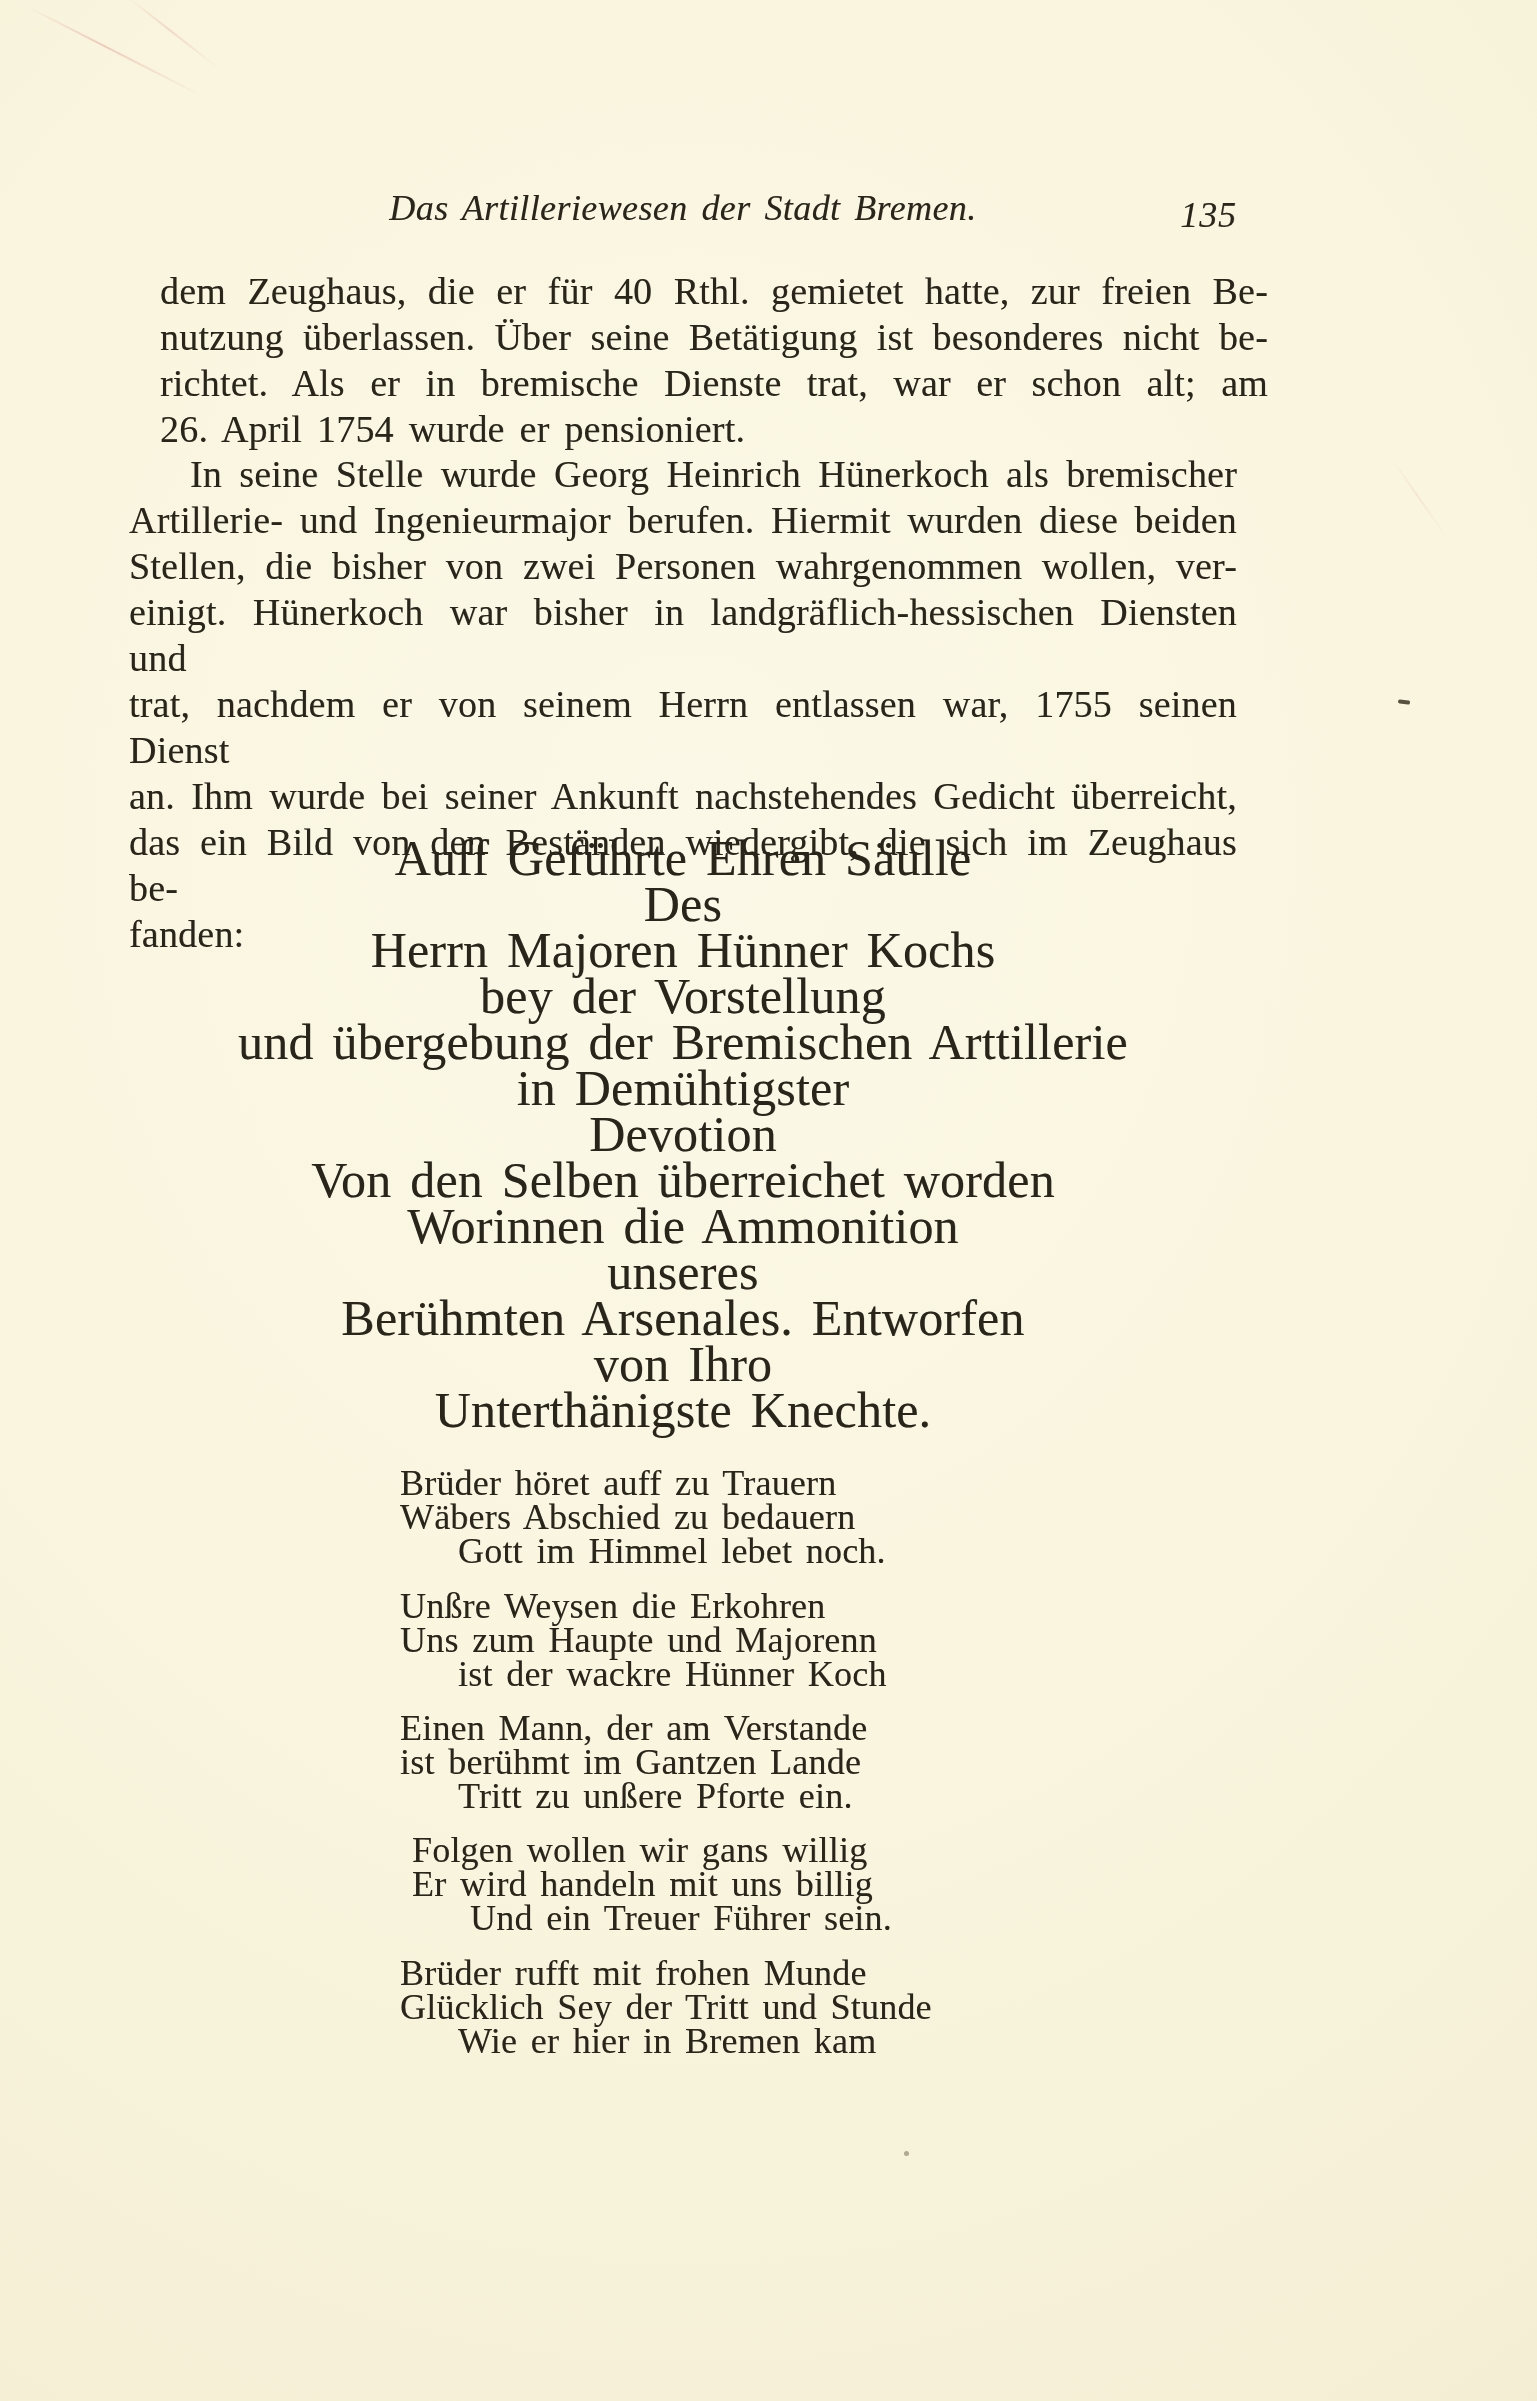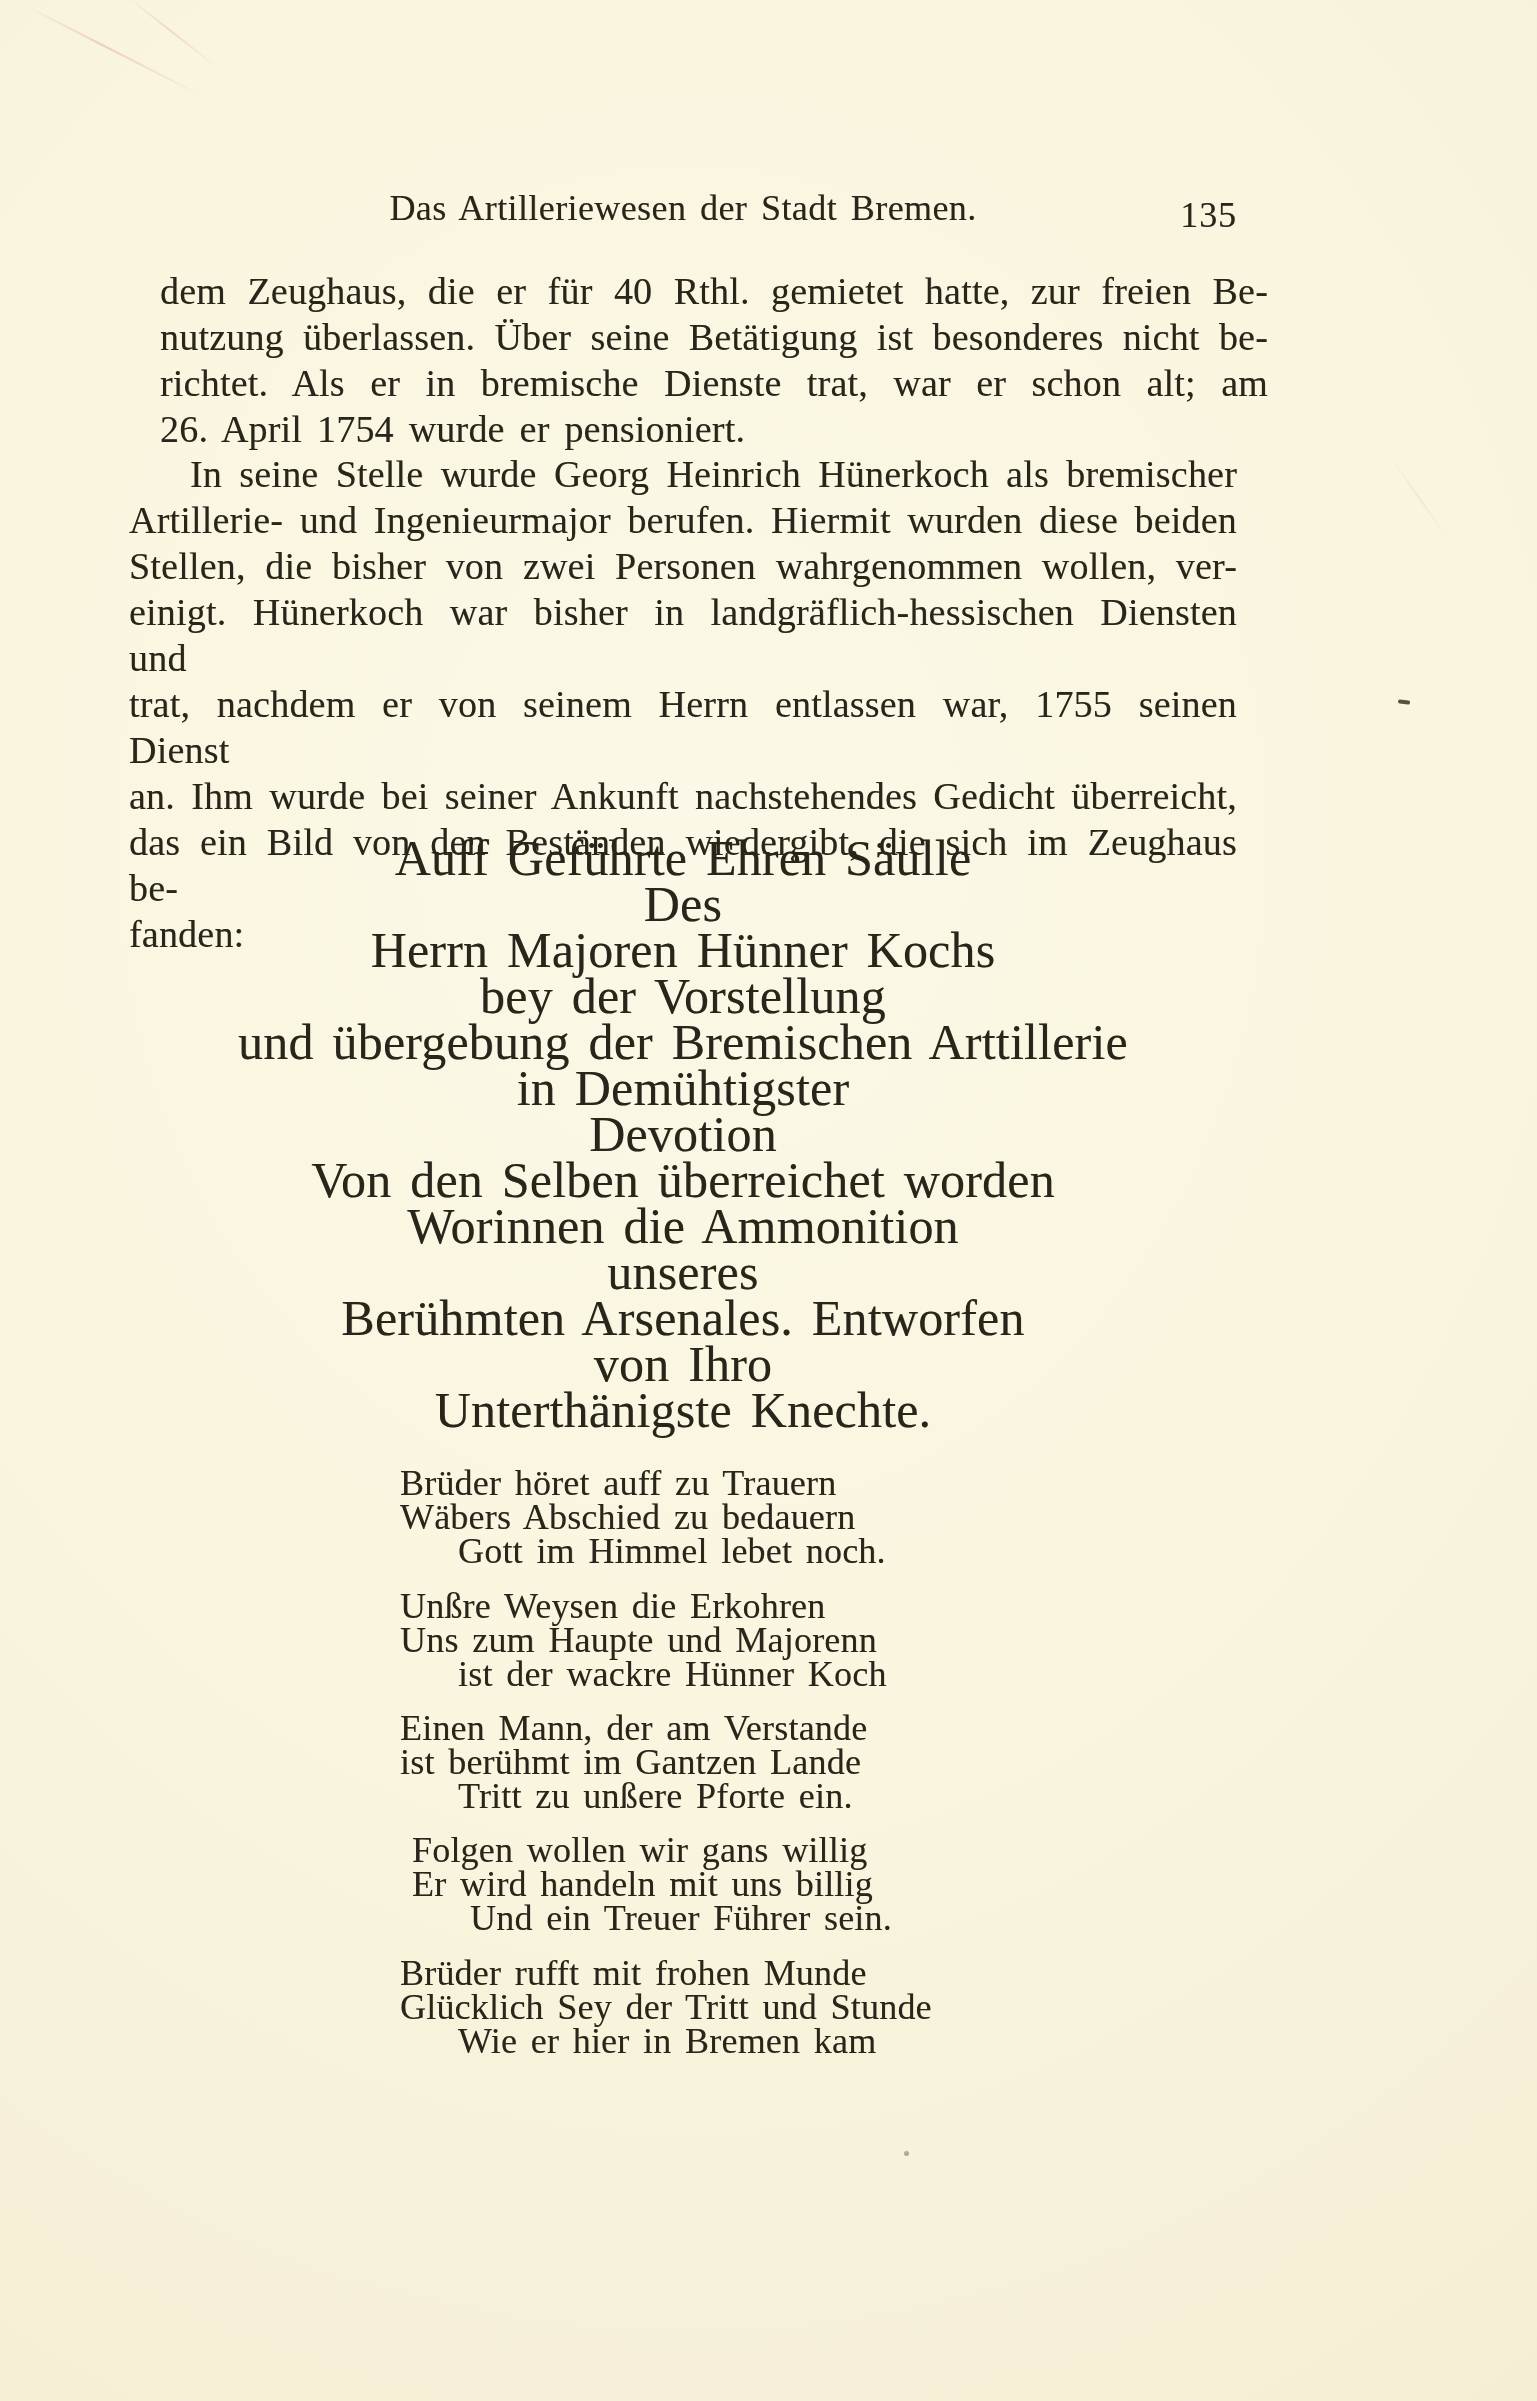--- a/index.html
+++ b/index.html
@@ -15,21 +15,21 @@
     background:
       radial-gradient(ellipse 120% 90% at 45% 35%,
         #fbf8e7 0%, #f9f5de 45%, #f4efd5 82%, #efe9cc 100%);
     text-shadow: 0.3px 0.3px 0.5px rgba(41, 37, 27, 0.35);
   }
 
   
   .header {
     position: absolute;
     top: 188px; left: 129px; width: 1108px;
-    font-size: 36px; line-height: 40px;
+    font-size: 36px; line-height: 40px; font-style: italic;
   }
   .running-title {
     text-align: center;
     letter-spacing: 0.4px;
     word-spacing: 4.4px;
   }
   .page-number {
     position: absolute;
     top: 7px; right: 0;
     letter-spacing: 0.9px;

